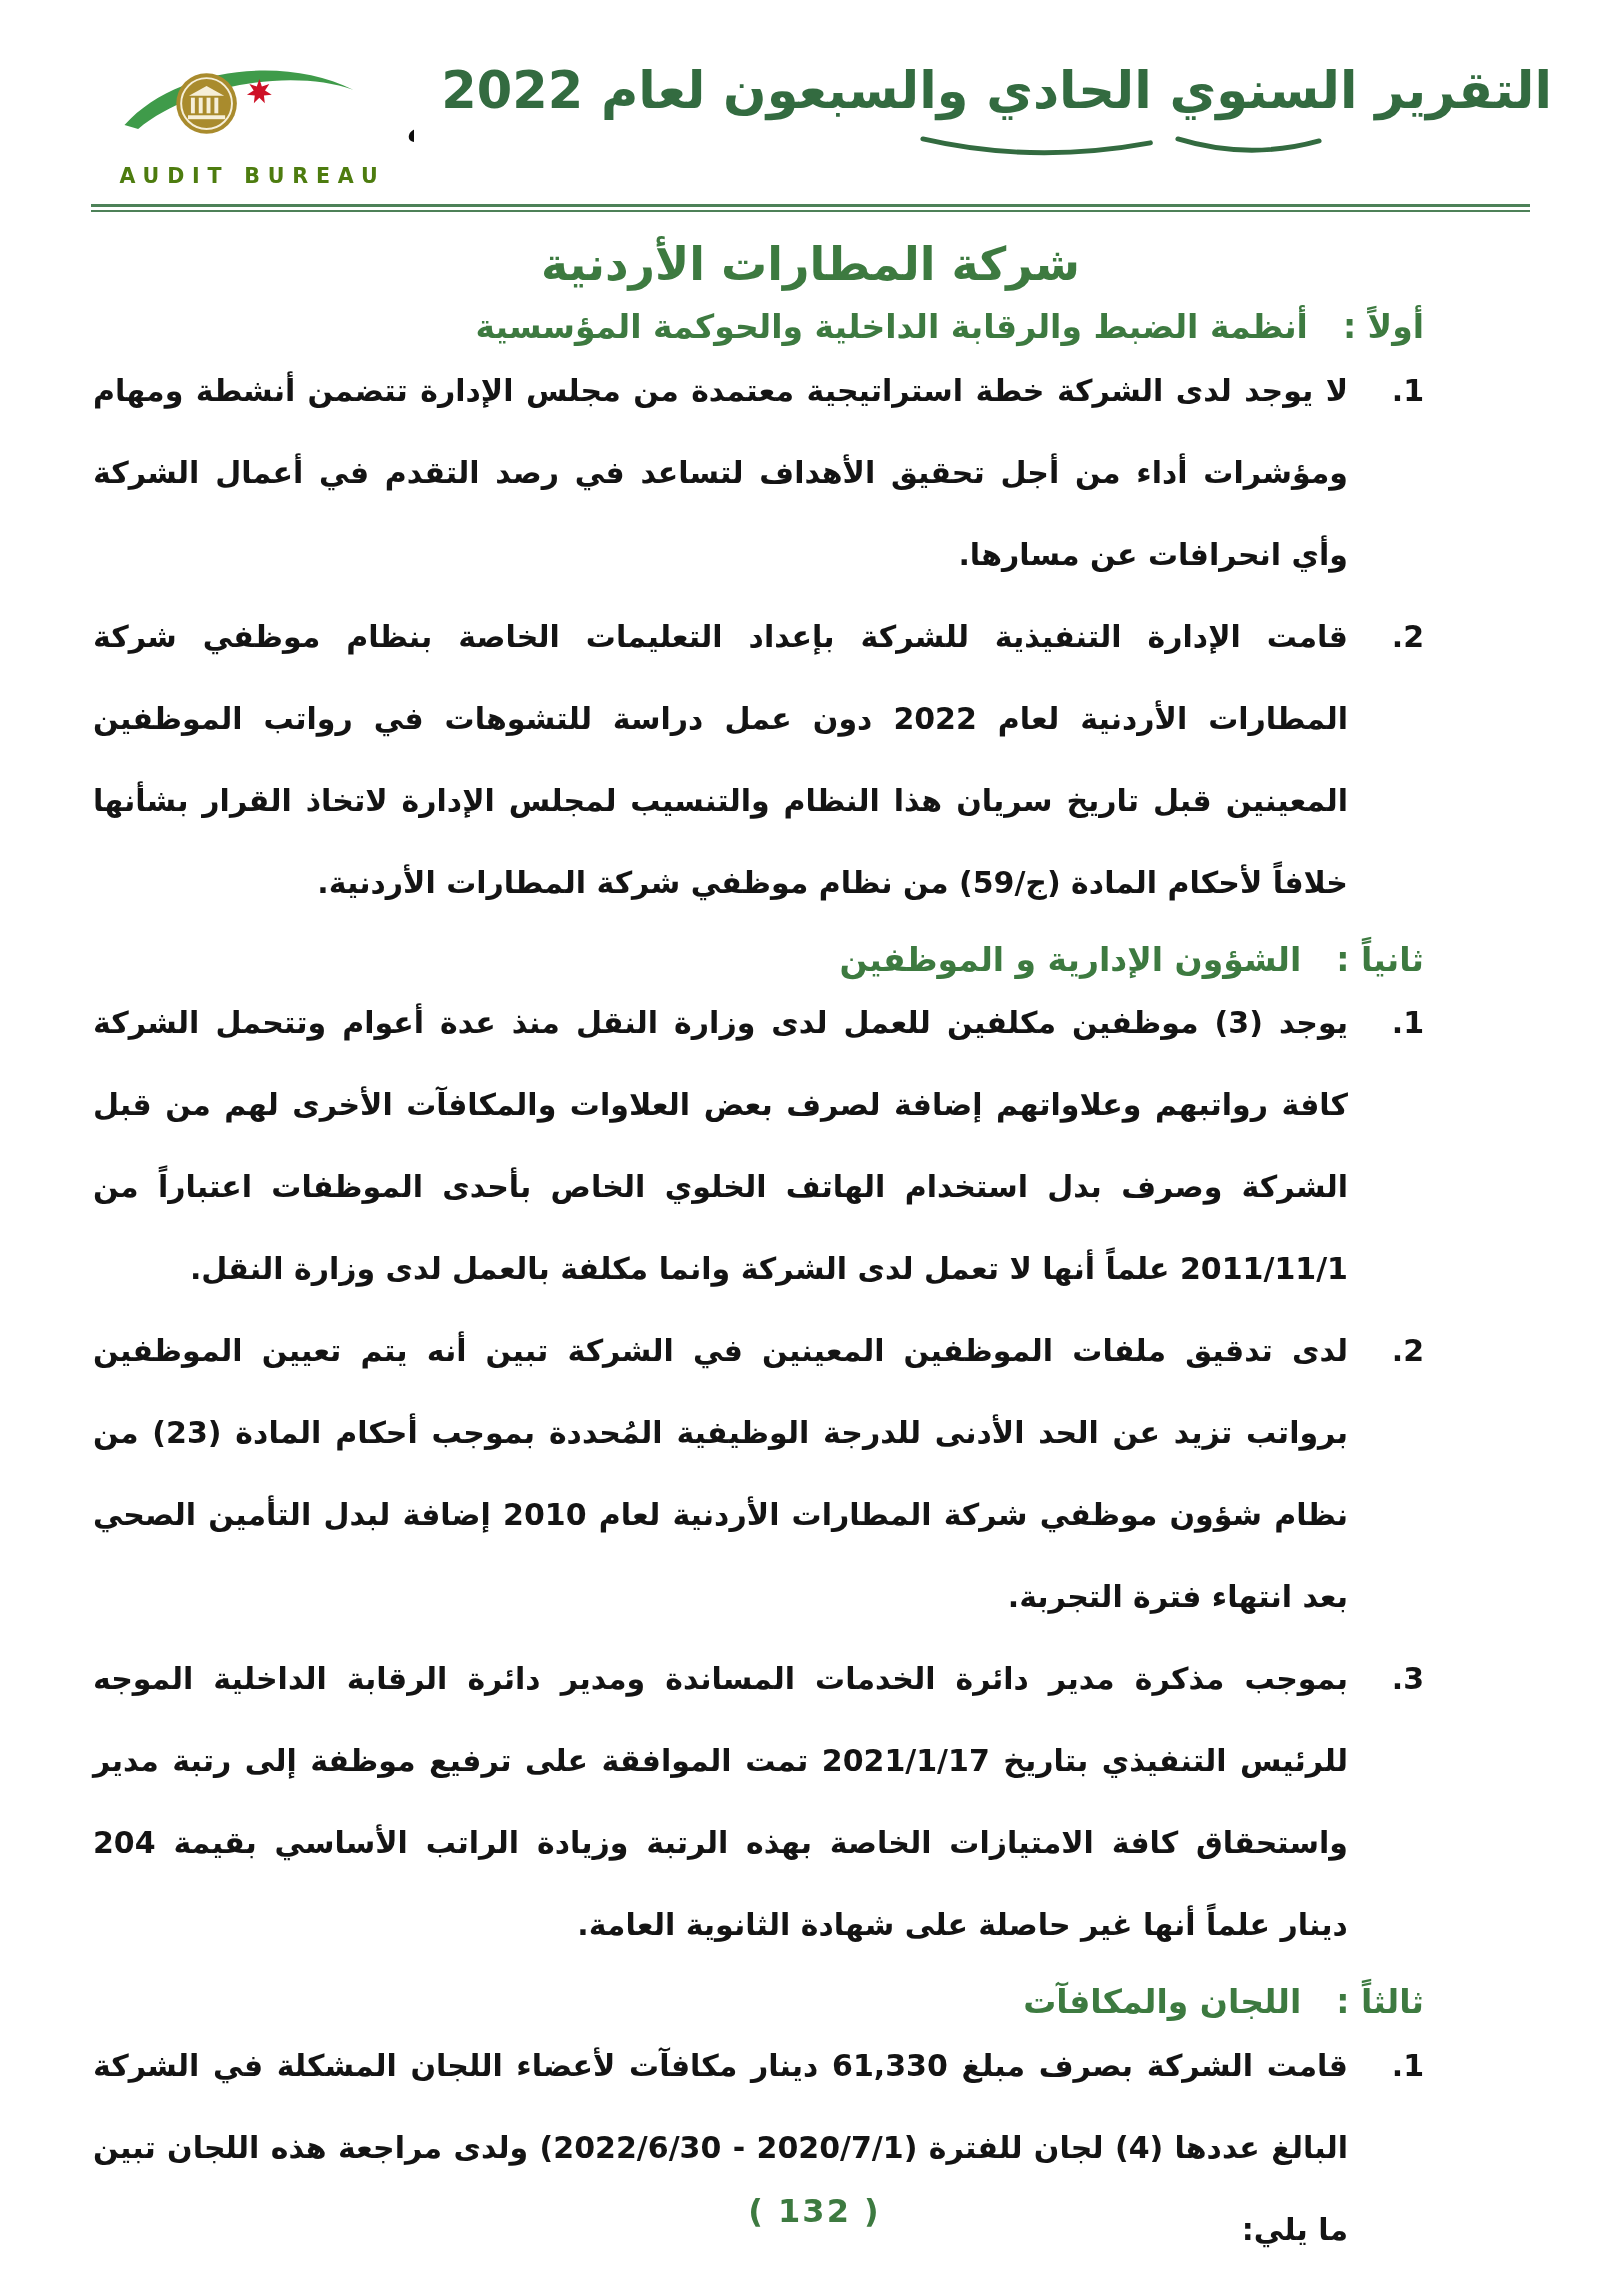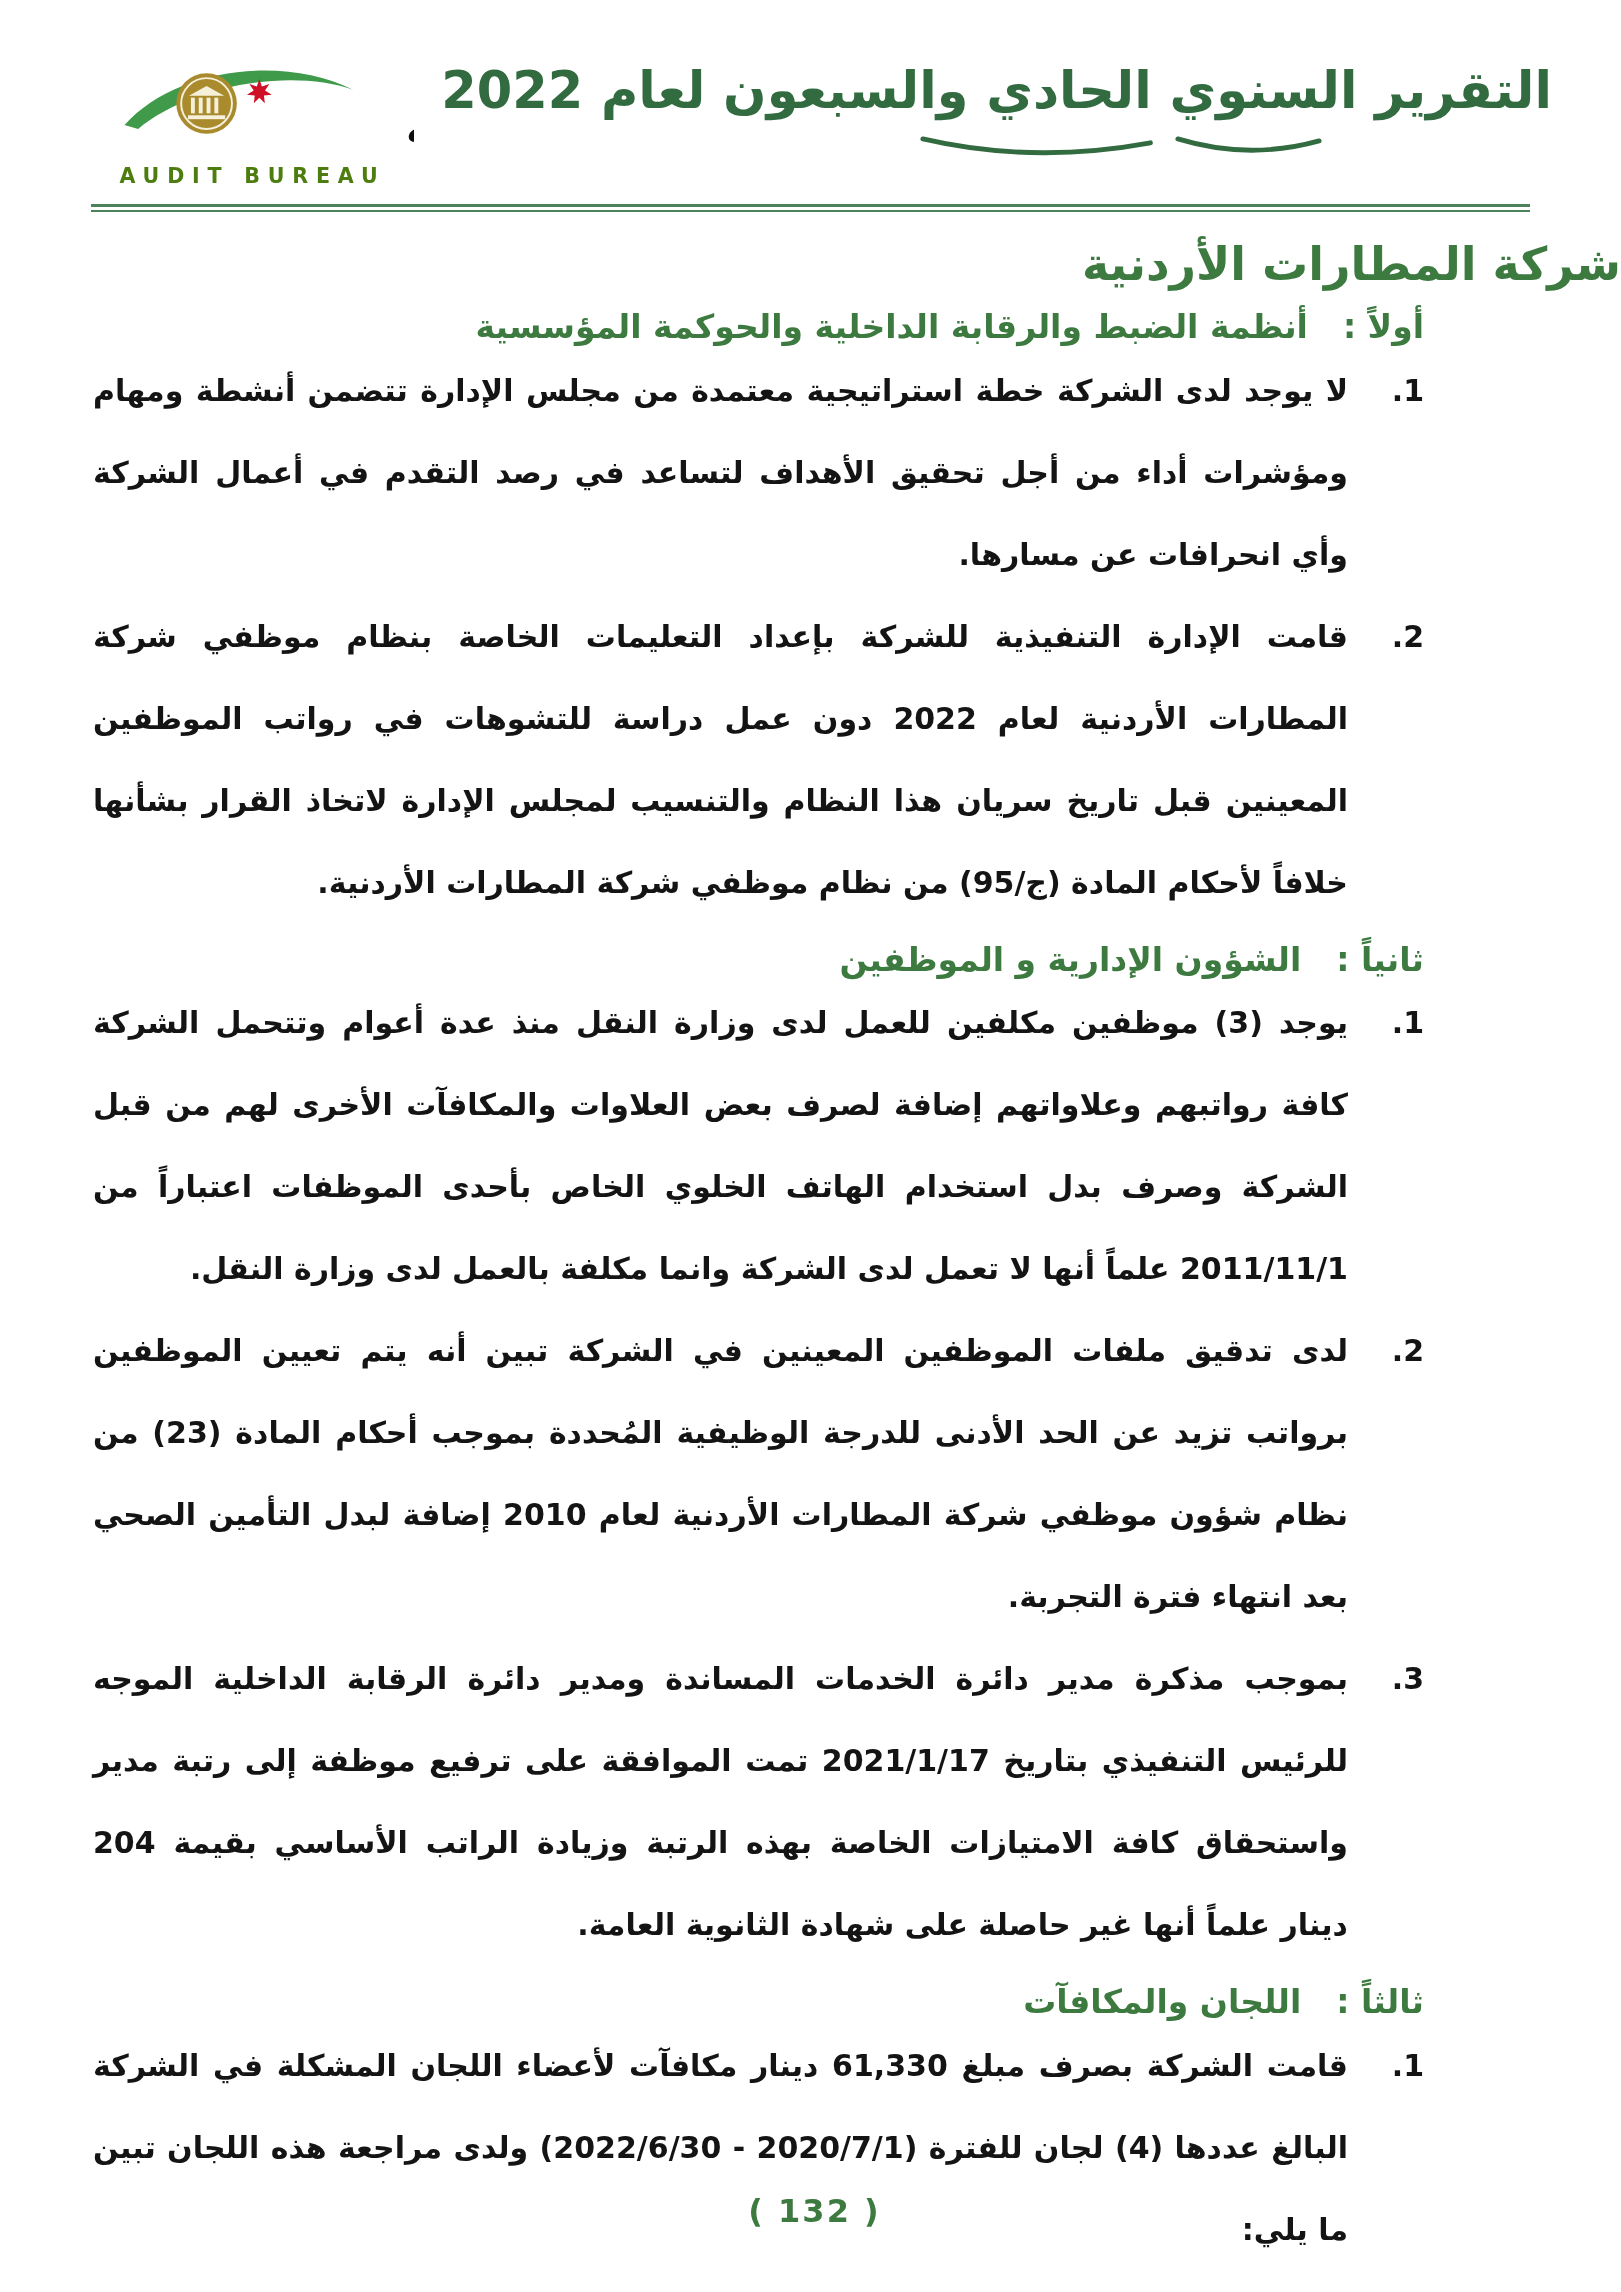--- a/index.html
+++ b/index.html
@@ -21,21 +21,21 @@
   .logo{position:absolute;left:86px;top:41px;width:333px;text-align:center;}
   .logo svg{display:block;margin:0 auto;}
   .logo-en{direction:ltr;font-size:20.6px;letter-spacing:7.8px;color:#4d7c0f;margin-top:-5.9px;white-space:nowrap;}
   .report-title{
     position:absolute;right:69px;top:61px;width:990px;text-align:right;
     color:#336b40;font-size:51px;font-weight:700;white-space:nowrap;
   }
   .flourish{position:absolute;right:294px;top:135px;}
   .rule{margin:0 91px;height:7.8px;border-top:3.9px solid var(--rule-green);border-bottom:2px solid var(--rule-green);}
   
-  .doc-title{color:var(--green);font-size:46px;margin:25.5px 0 15.7px;font-weight:700;}
+  .doc-title{text-align:center;color:var(--green);font-size:46px;margin:25.5px 0 15.7px;font-weight:700;}
   .intro{margin:0 93px;font-size:30px;line-height:80px;text-align:justify;text-indent:51px;}
   .sec-head{margin:15.7px 93px 3.9px;padding-right:104px;color:var(--green);font-size:33px;display:flex;gap:35px;align-items:baseline;}
   .sec-label{white-space:nowrap;}
   .item{display:flex;margin:0 93px;padding-right:104px;font-size:30px;line-height:82px;}
   .item .num{flex:none;min-width:76px;}
   .item .txt{flex:1;text-align:justify;}
   .pageno{position:absolute;left:8px;right:0;bottom:63px;text-align:center;color:var(--green);font-size:32px;letter-spacing:2px;}
 </style>
 </head>
 <body>
@@ -81,21 +81,21 @@
   <div class="sec-head">
     <span class="sec-label">أولاً :</span>
     <span class="sec-title">أنظمة الضبط والرقابة الداخلية والحوكمة المؤسسية</span>
   </div>
   <div class="item">
     <div class="num">1.</div>
     <div class="txt">لا يوجد لدى الشركة خطة استراتيجية معتمدة من مجلس الإدارة تتضمن أنشطة ومهام ومؤشرات أداء من أجل تحقيق الأهداف لتساعد في رصد التقدم في أعمال الشركة وأي انحرافات عن مسارها.</div>
   </div>
   <div class="item">
     <div class="num">2.</div>
-    <div class="txt">قامت الإدارة التنفيذية للشركة بإعداد التعليمات الخاصة بنظام موظفي شركة المطارات الأردنية لعام 2022 دون عمل دراسة للتشوهات في رواتب الموظفين المعينين قبل تاريخ سريان هذا النظام والتنسيب لمجلس الإدارة لاتخاذ القرار بشأنها خلافاً لأحكام المادة (ج/95) من نظام موظفي شركة المطارات الأردنية.</div>
+    <div class="txt">قامت الإدارة التنفيذية للشركة بإعداد التعليمات الخاصة بنظام موظفي شركة المطارات الأردنية لعام 2022 دون عمل دراسة للتشوهات في رواتب الموظفين المعينين قبل تاريخ سريان هذا النظام والتنسيب لمجلس الإدارة لاتخاذ القرار بشأنها خلافاً لأحكام المادة (ج/59) من نظام موظفي شركة المطارات الأردنية.</div>
   </div>
 
   <div class="sec-head">
     <span class="sec-label">ثانياً :</span>
     <span class="sec-title">الشؤون الإدارية و الموظفين</span>
   </div>
   <div class="item">
     <div class="num">1.</div>
     <div class="txt">يوجد (3) موظفين مكلفين للعمل لدى وزارة النقل منذ عدة أعوام وتتحمل الشركة كافة رواتبهم وعلاواتهم إضافة لصرف بعض العلاوات والمكافآت الأخرى لهم من قبل الشركة وصرف بدل استخدام الهاتف الخلوي الخاص بأحدى الموظفات اعتباراً من 2011/11/1 علماً أنها لا تعمل لدى الشركة وانما مكلفة بالعمل لدى وزارة النقل.</div>
   </div>

